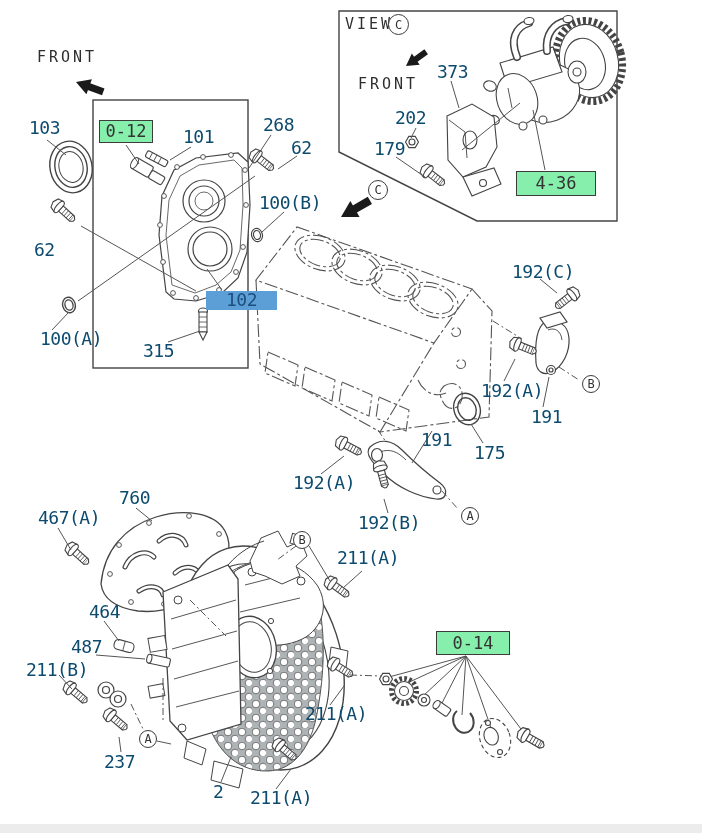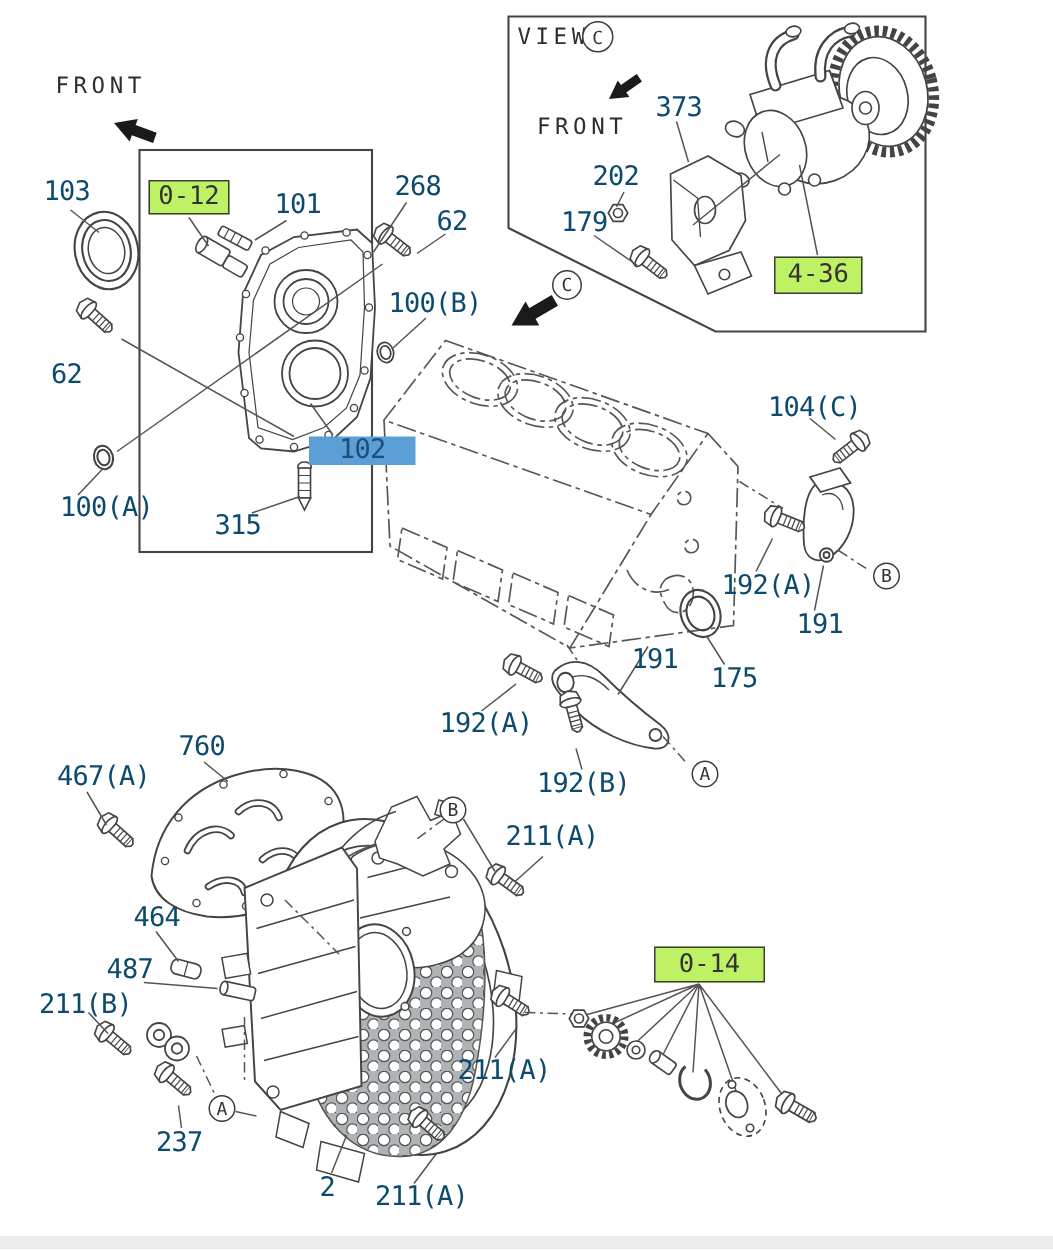--- a/index.html
+++ b/index.html
@@ -10,21 +10,21 @@
   .lbl { position:absolute; font:18px/1.05 "DejaVu Sans Mono", monospace; color:#0c4a6e;
          white-space:nowrap; letter-spacing:-0.5px; cursor:pointer; }
   .lbl.hl { background:var(--hl-bg,#5b9fd6); color:var(--hl-tx,#1e4e7d); padding:0 20px; }
   .cap { position:absolute; font:15px/1 "DejaVu Sans Mono", monospace; color:#2e2e2e;
          letter-spacing:3px; white-space:nowrap; }
   .circ { position:absolute; border:1.6px solid #3c3c3c; border-radius:50%;
           display:flex; align-items:center; justify-content:center;
           font:12px/1 "DejaVu Sans Mono", monospace; color:#333; background:#fff; }
   .bref { position:absolute; border:1.7px solid #3c3c3c; display:flex; align-items:center;
           justify-content:center; font:17px/1 "DejaVu Sans Mono", monospace; color:#333;
-          background:#bef264; cursor:pointer; }
+          background:#86efac; cursor:pointer; }
   .botbar { position:absolute; left:0; right:0; bottom:0; height:9px; background:#ececec; }
 </style>
 </head>
 <body>
 
 <div class="stage">
 
 <svg class="art" width="702" height="833" viewBox="0 0 702 833">
   <defs>
     <g id="bolt" stroke="#444" stroke-width="1.1" fill="#fff">
@@ -324,42 +324,42 @@
   </g>
   <use href="#bolt" transform="translate(524,735) rotate(30) scale(1.05)"></use>
 </svg>
 
   <div class="cap" style="left:37px;top:50px">FRONT</div>
   <div class="cap" style="left:345px;top:17px">VIEW</div>
   <div class="circ" style="left:388px;top:14px;width:21px;height:21px">C</div>
   <div class="cap" style="left:358px;top:77px">FRONT</div>
 
   <div class="bref" style="left:99px;top:120px;width:54px;height:23px">0-12</div>
-  <div class="bref" style="left:516px;top:171px;width:59px;height:25px">4-36</div>
+  <div class="bref" style="left:516px;top:171px;width:80px;height:25px">4-36</div>
   <div class="bref" style="left:436px;top:631px;width:74px;height:24px">0-14</div>
 
   <div class="circ" style="left:368px;top:180px;width:20px;height:20px">C</div>
   <div class="circ" style="left:582px;top:375px;width:18px;height:18px">B</div>
   <div class="circ" style="left:461px;top:507px;width:18px;height:18px">A</div>
   <div class="circ" style="left:293px;top:531px;width:18px;height:18px">B</div>
   <div class="circ" style="left:139px;top:730px;width:18px;height:18px">A</div>
 
   <div class="lbl" style="left:29px;top:119px">103</div>
   <div class="lbl" style="left:183px;top:128px">101</div>
   <div class="lbl" style="left:263px;top:116px">268</div>
   <div class="lbl" style="left:291px;top:139px">62</div>
   <div class="lbl" style="left:259px;top:194px">100(B)</div>
   <div class="lbl" style="left:34px;top:241px">62</div>
   <div class="lbl" style="left:40px;top:330px">100(A)</div>
   <div class="lbl hl" style="left:206px;top:291px">102</div>
   <div class="lbl" style="left:143px;top:342px">315</div>
   <div class="lbl" style="left:437px;top:63px">373</div>
   <div class="lbl" style="left:395px;top:109px">202</div>
   <div class="lbl" style="left:374px;top:140px">179</div>
-  <div class="lbl" style="left:512px;top:263px">104(C)</div>
+  <div class="lbl" style="left:512px;top:263px">192(C)</div>
   <div class="lbl" style="left:481px;top:382px">192(A)</div>
   <div class="lbl" style="left:531px;top:408px">191</div>
   <div class="lbl" style="left:474px;top:444px">175</div>
   <div class="lbl" style="left:421px;top:431px">191</div>
   <div class="lbl" style="left:293px;top:474px">192(A)</div>
   <div class="lbl" style="left:358px;top:514px">192(B)</div>
   <div class="lbl" style="left:119px;top:489px">760</div>
   <div class="lbl" style="left:38px;top:509px">467(A)</div>
   <div class="lbl" style="left:89px;top:603px">464</div>
   <div class="lbl" style="left:71px;top:638px">487</div>

